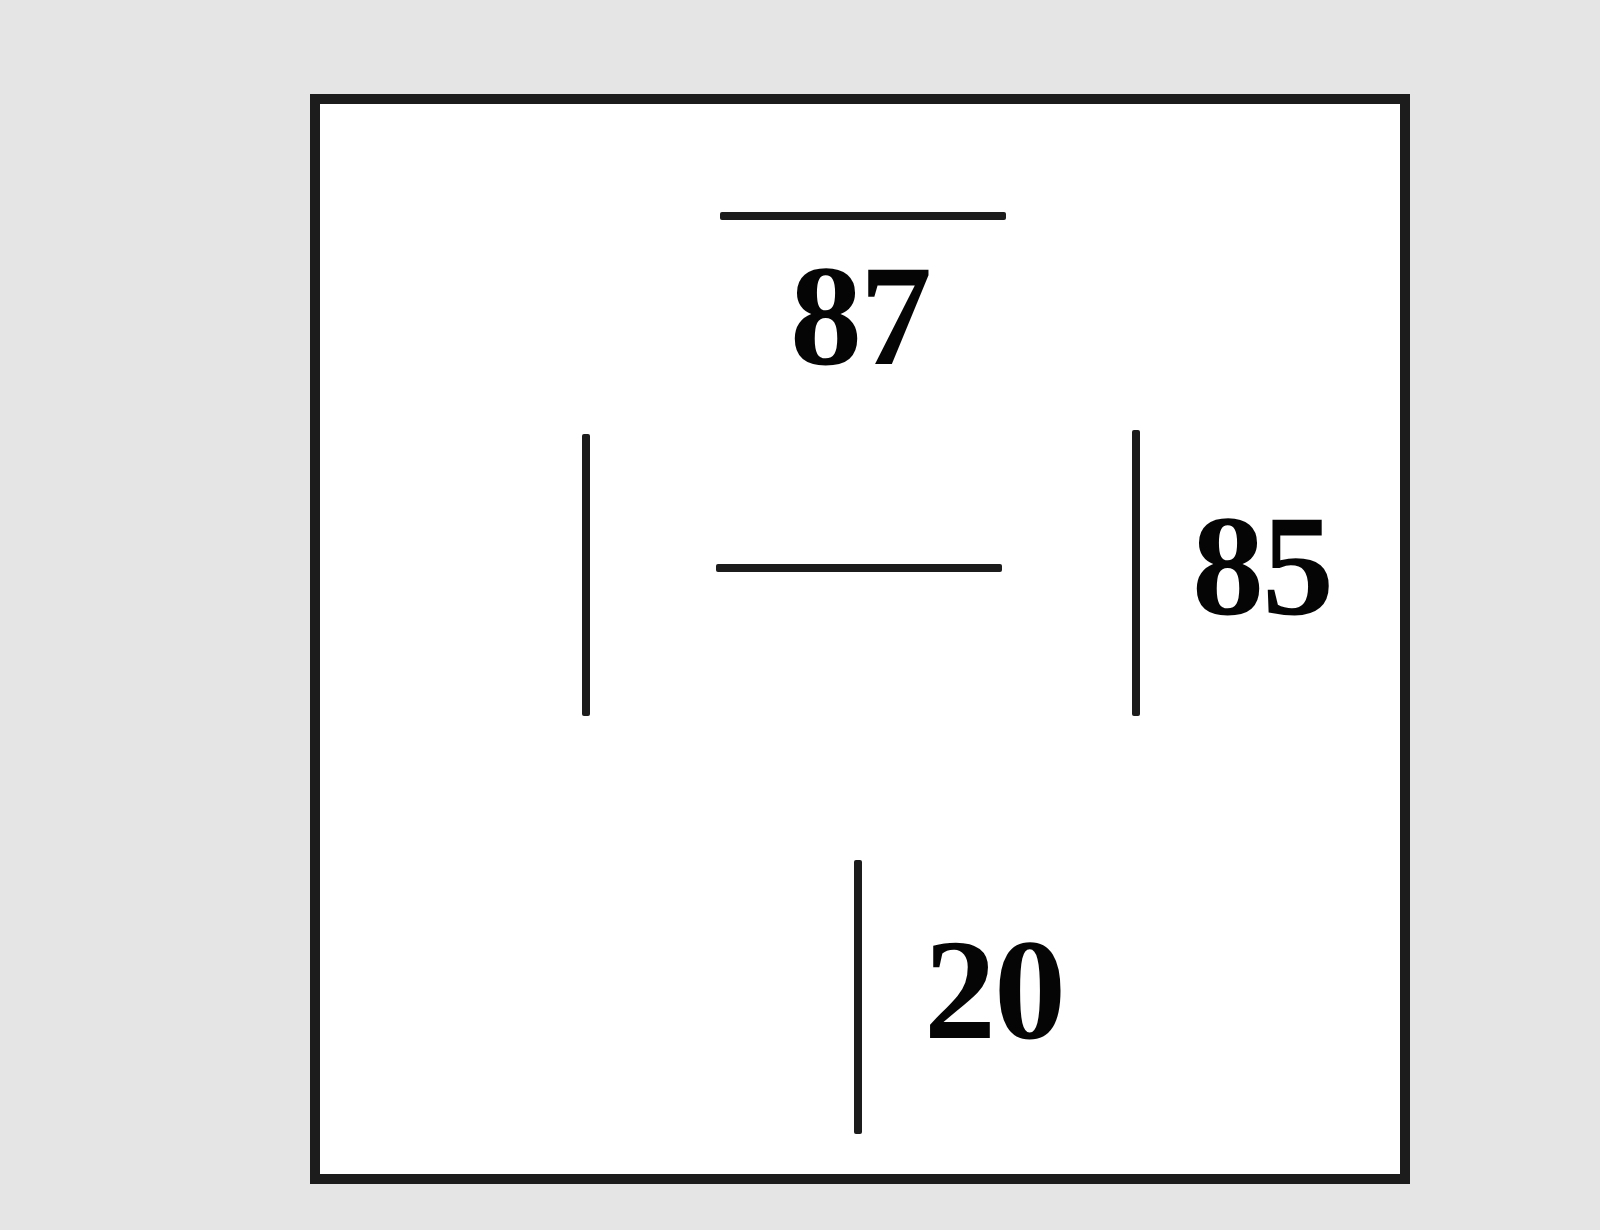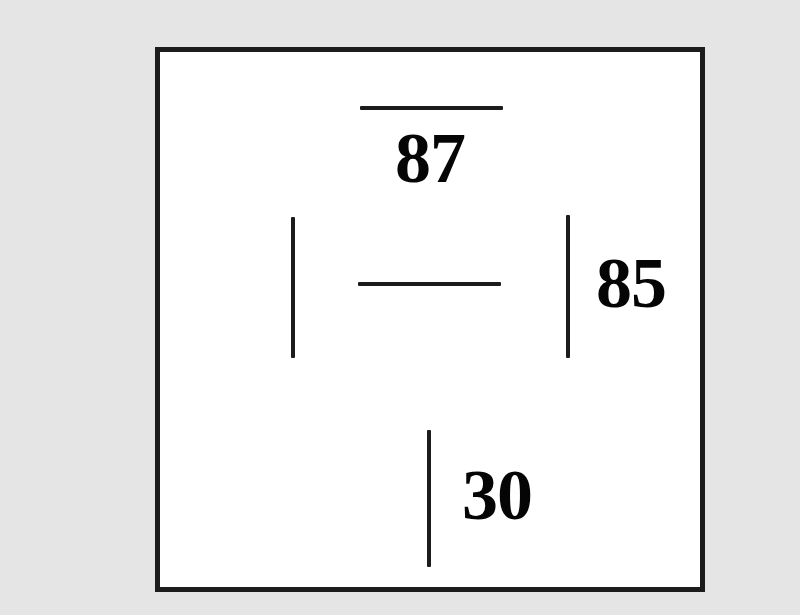--- a/index.html
+++ b/index.html
@@ -104,15 +104,15 @@
   <div class="pin-label label-87">87</div>
 
   <div class="terminal-line h line-87a"></div>
 
   <div class="terminal-line v line-86"></div>
 
   <div class="terminal-line v line-85"></div>
   <div class="pin-label label-85">85</div>
 
   <div class="terminal-line v line-30"></div>
-  <div class="pin-label label-30">30</div>
+  <div class="pin-label label-30">20</div>
 
 </div>
 
 </body></html>

